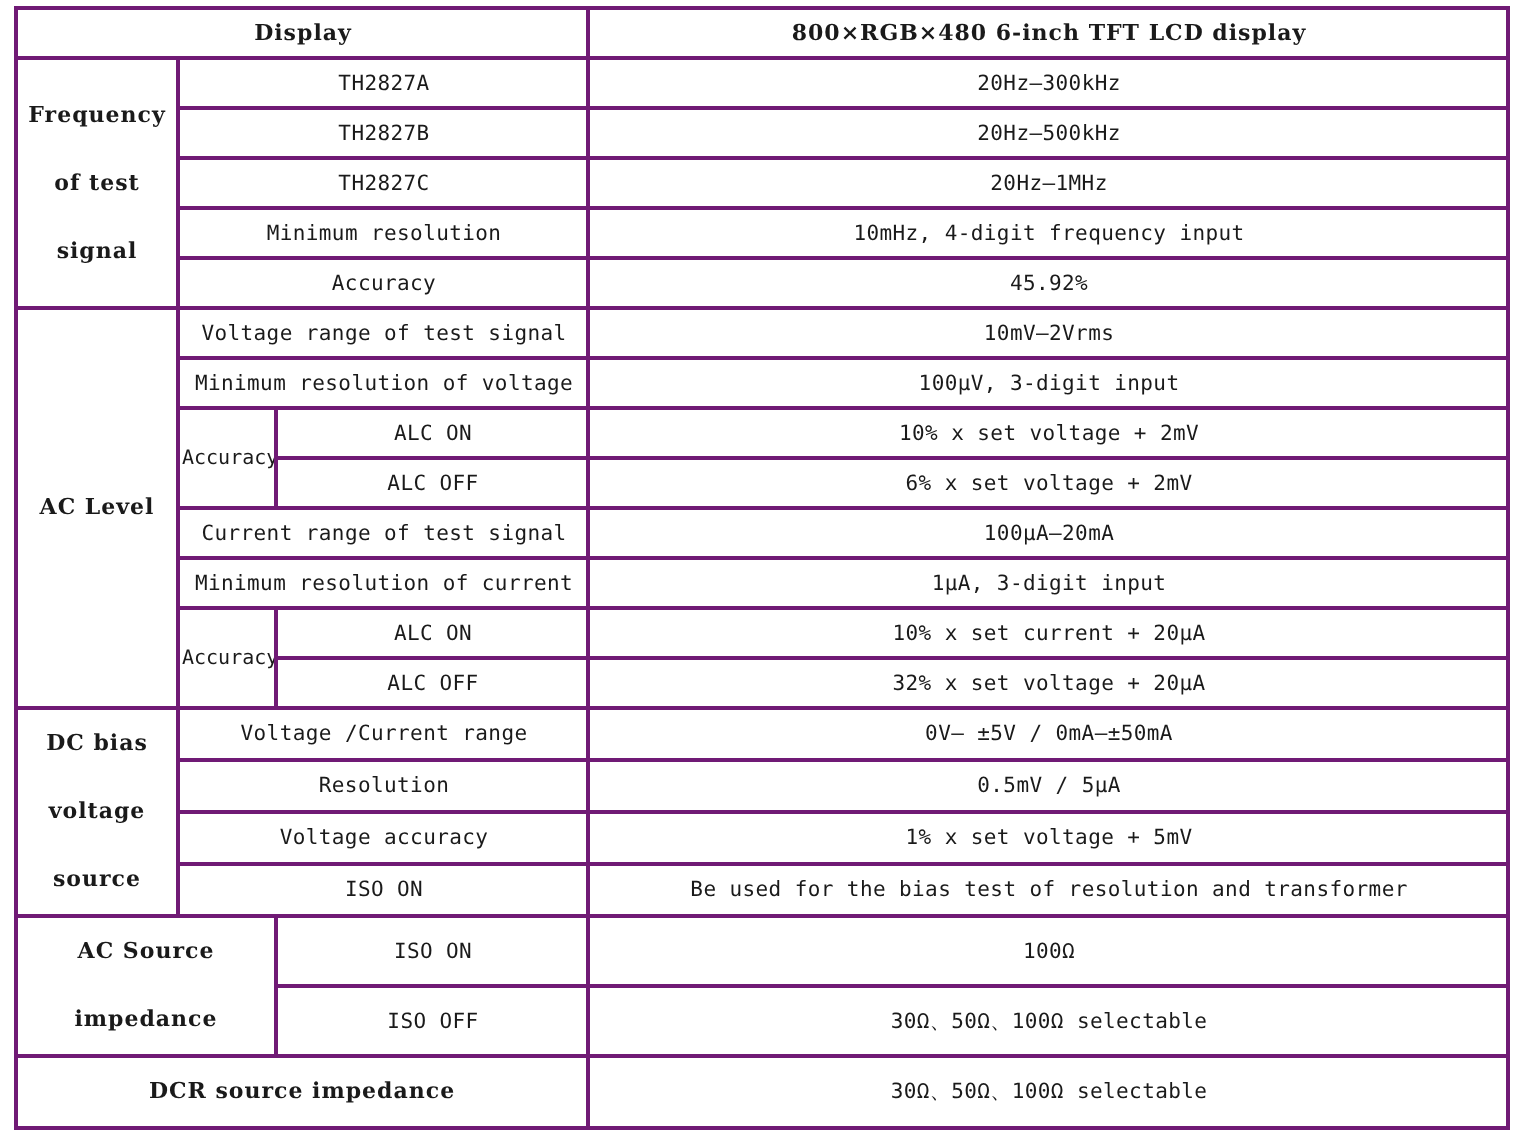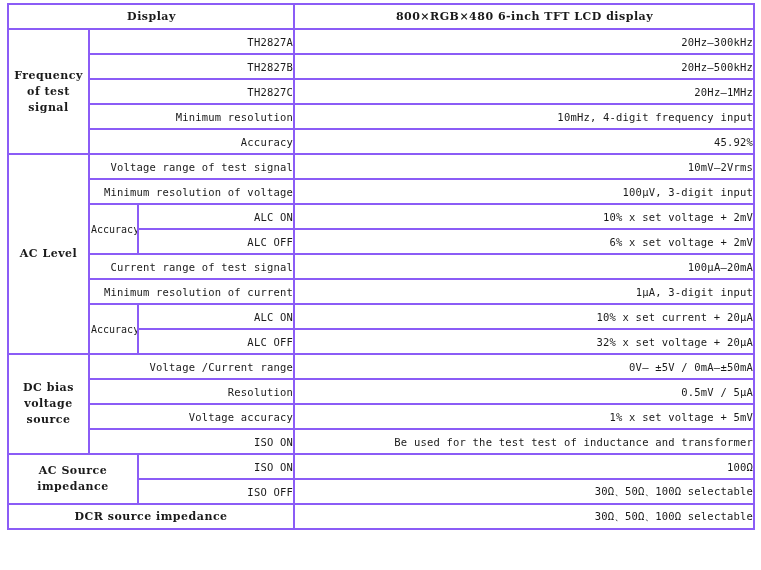--- a/index.html
+++ b/index.html
@@ -8,45 +8,45 @@
     position: absolute;
     left: 7px; top: 3px;
     width: 746px;
     border-collapse: collapse;
     table-layout: fixed;
     font-family: "DejaVu Sans Mono", "Liberation Mono", monospace;
     font-size: 10.5px;
     color: #1a1a1a;
   }
   table.spec td, table.spec th {
-    border: 2px solid #8b5cf6;
+    border: 2px solid #701a75;
     height: 23px;
     padding: 0 0 0 1px;
     vertical-align: middle;
     white-space: nowrap;
     overflow: hidden;
   }
   table.spec th {
     font-family: "DejaVu Serif", "Liberation Serif", serif;
     font-weight: bold;
     font-size: 11px;
     text-align: center;
     letter-spacing: 0.5px;
   }
   .group {
     font-family: "DejaVu Serif", "Liberation Serif", serif;
     font-weight: bold;
     font-size: 11px;
     text-align: center;
     white-space: normal !important;
-    line-height: 16px;
+    line-height: 34px;
     padding: 0 2px !important;
     letter-spacing: 0.5px;
   }
-  .label, .value { text-align: right; letter-spacing: 0.2px; }
+  .label, .value { text-align: center; letter-spacing: 0.2px; }
   .sub { text-align: left; font-size: 10px; }
 </style>
 </head>
 <body>
 
 <table class="spec">
   <colgroup>
     <col style="width:81px">
     <col style="width:49px">
     <col style="width:156px">
@@ -125,21 +125,21 @@
   <tr>
     <td colspan="2" class="label">Resolution</td>
     <td class="value">0.5mV / 5μA</td>
   </tr>
   <tr>
     <td colspan="2" class="label">Voltage accuracy</td>
     <td class="value">1% x set voltage + 5mV</td>
   </tr>
   <tr>
     <td colspan="2" class="label">ISO ON</td>
-    <td class="value">Be used for the test test of inductance and transformer</td>
+    <td class="value">Be used for the bias test of resolution and transformer</td>
   </tr>
 
   <tr>
     <td rowspan="2" colspan="2" class="group">AC Source impedance</td>
     <td class="label">ISO ON</td>
     <td class="value">100Ω</td>
   </tr>
   <tr>
     <td class="label">ISO OFF</td>
     <td class="value">30Ω、50Ω、100Ω selectable</td>

